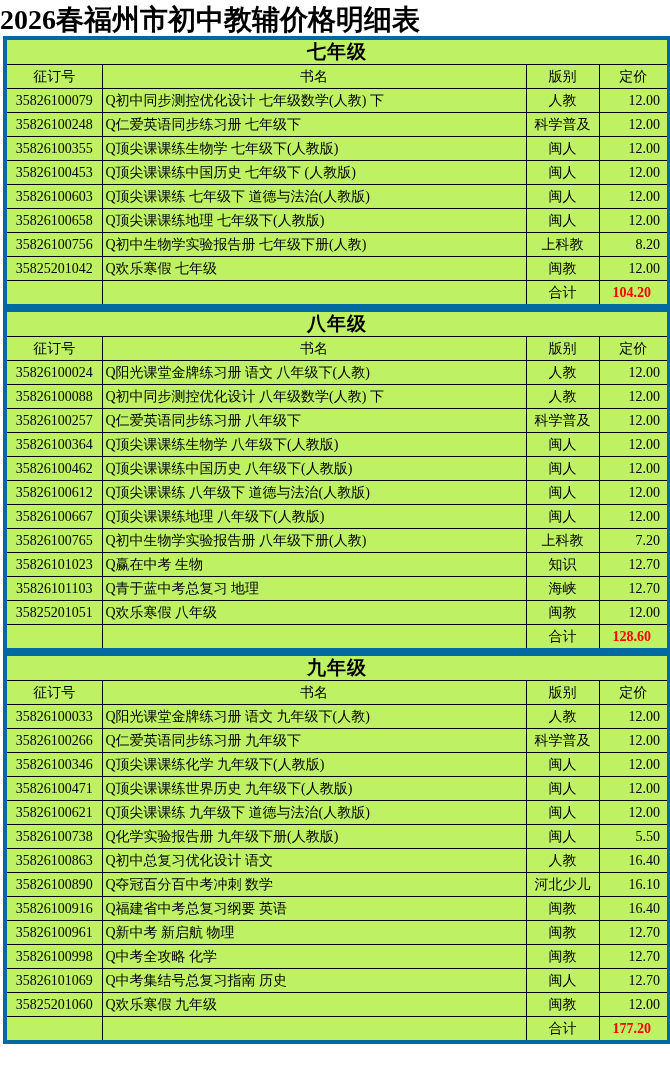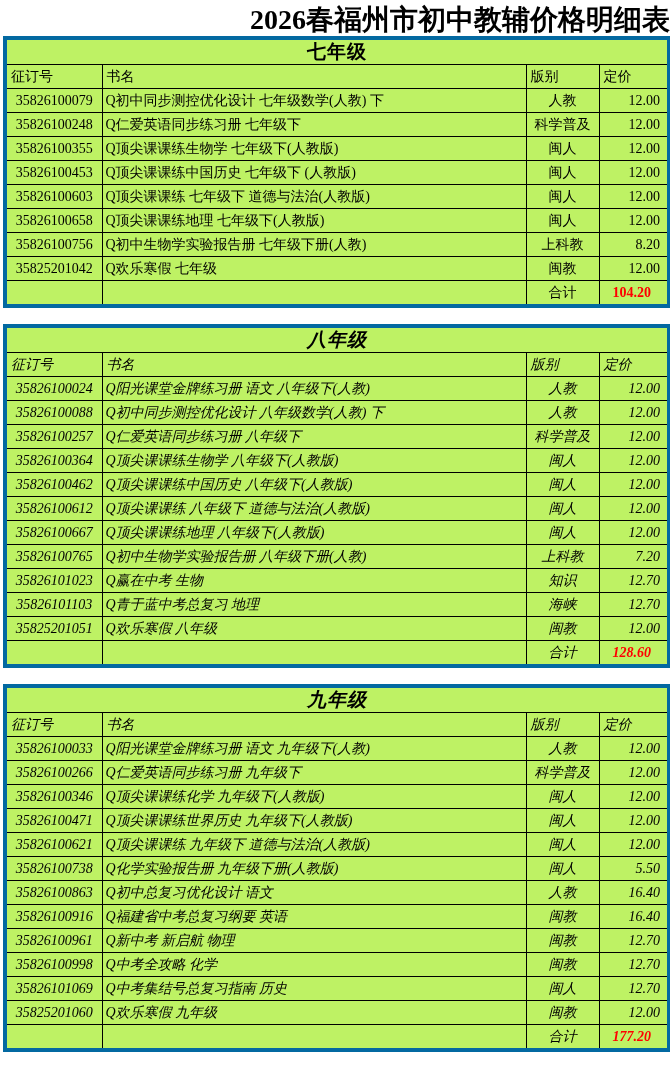--- a/index.html
+++ b/index.html
@@ -3,43 +3,43 @@
 <meta charset="utf-8">
 <style>
   html,body { margin:0; padding:0; }
   body {
     width:670px; background:#ffffff; color:#000;
     font-family:"Liberation Serif","DejaVu Serif",serif;
   }
   .page { width:670px; }
   .title {
     margin:0; height:33px; padding-top:3px;
-    text-align:right; font-size:28px; font-weight:bold;
+    text-align:left; font-size:28px; font-weight:bold;
     line-height:33px; white-space:nowrap; letter-spacing:0px;
   }
   table.section {
     border-collapse:collapse; table-layout:fixed;
     width:664px; margin-left:3px; border:4px solid #0369a1;
     background:#bef264;
   }
-  table.section + table.section { margin-top:16px;font-style:italic; }
+  table.section + table.section { margin-top:0; }
   col.c-order   { width:97px; }
   col.c-book    { width:424px; }
   col.c-edition { width:73px; }
   col.c-price   { width:70px; }
   td {
     border:1px solid #000; height:23px; padding:0 4px;
     font-size:14px; line-height:23px;
     white-space:nowrap; overflow:hidden;
   }
   tr.grade-row td {
     text-align:center; font-weight:bold; font-size:19px;
     height:24px; line-height:24px; letter-spacing:1px;
   }
-  tr.header-row td { text-align:left; }
+  tr.header-row td { text-align:center; }
   td.order   { text-align:center; font-size:14px; }
   td.book    { text-align:left; padding-left:3px; }
   td.edition { text-align:center; }
   td.price   { text-align:right; padding-right:7px; }
   tr.total-row td.total-label { text-align:center; }
   tr.total-row td.total-value {
     text-align:center; padding-right:7px;
     font-weight:bold;
   }
 </style>
@@ -268,20 +268,26 @@
             <td class="edition">闽人</td>
             <td class="price">5.50</td>
           </tr>
           <tr>
             <td class="order">35826100863</td>
             <td class="book">Q初中总复习优化设计 语文</td>
             <td class="edition">人教</td>
             <td class="price">16.40</td>
           </tr>
           <tr>
+            <td class="order">35826100890</td>
+            <td class="book">Q夺冠百分百中考冲刺  数学</td>
+            <td class="edition">河北少儿</td>
+            <td class="price">16.10</td>
+          </tr>
+          <tr>
             <td class="order">35826100916</td>
             <td class="book">Q福建省中考总复习纲要 英语</td>
             <td class="edition">闽教</td>
             <td class="price">16.40</td>
           </tr>
           <tr>
             <td class="order">35826100961</td>
             <td class="book">Q新中考 新启航 物理</td>
             <td class="edition">闽教</td>
             <td class="price">12.70</td>

